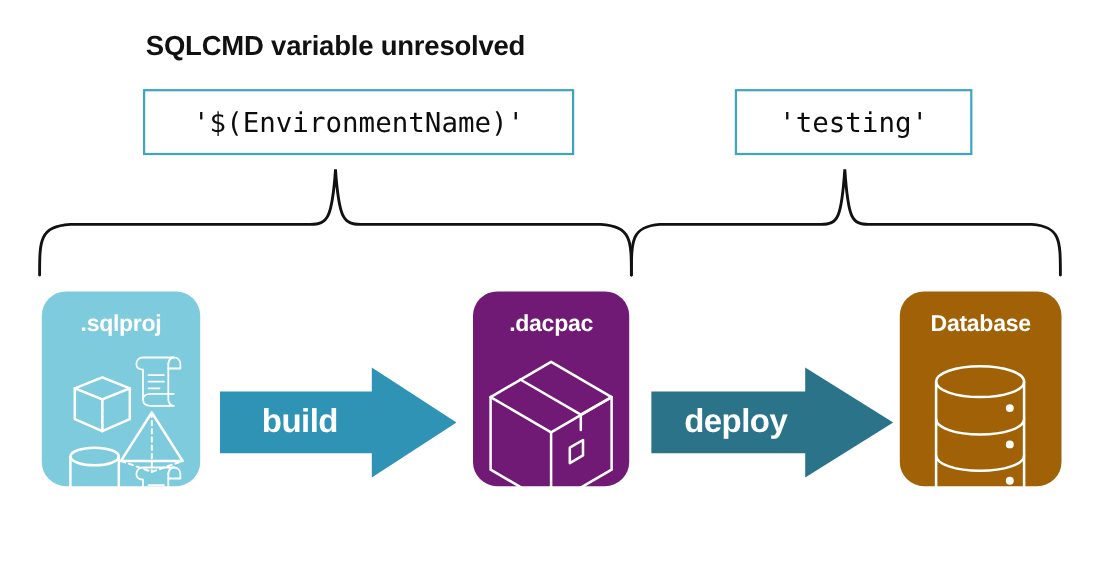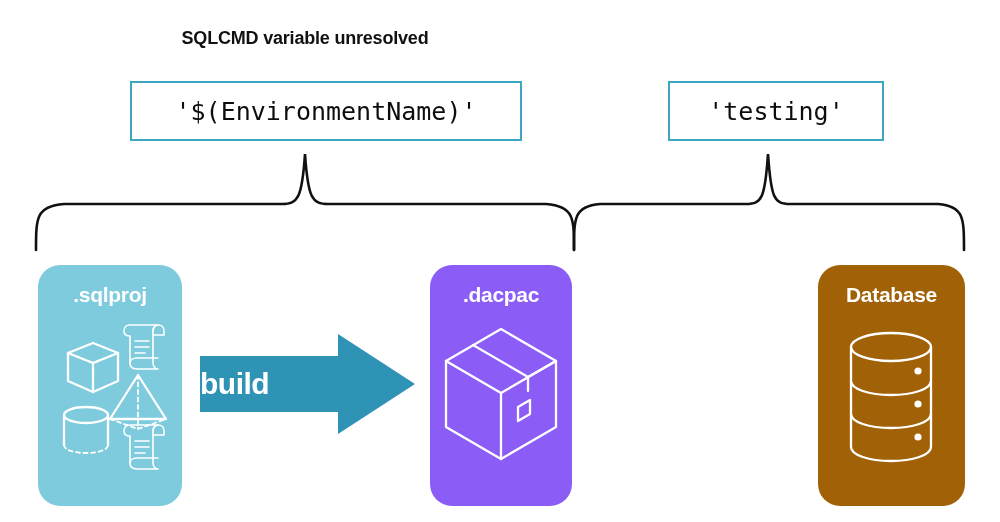--- a/index.html
+++ b/index.html
@@ -21,21 +21,21 @@
     left: 0; top: 0;
     width: 1000px;
     height: 522px;
   }
 
   
   .heading {
     position: absolute;
     font-family: "Liberation Sans", sans-serif;
     font-weight: bold;
-    font-size: 18px;
+    font-size: 25px;
     letter-spacing: -0.2px;
     color: #111111;
     text-align: center;
     white-space: nowrap;
   }
   #heading-left  { left: 110px; top: 28px; width: 390px; }
   #heading-right { left: 600px; top: 28px; width: 330px; }
 
   
   .code-box {
@@ -67,26 +67,26 @@
     fill: none;
     stroke: #111111;
     stroke-width: 2.6;
     stroke-linecap: round;
   }
 
   
   .card {
     position: absolute;
     top: 265px;
-    height: 241px;
+    height: 177px;
     border-radius: 22px;
     box-sizing: border-box;
   }
   #card-sqlproj  { left: 38px;  width: 144px; background: #7ECBDE; }
-  #card-dacpac   { left: 430px; width: 142px; background: #8b5cf6; }
+  #card-dacpac   { left: 430px; width: 142px; background: #701a75; }
   #card-database { left: 818px; width: 147px; background: #a16207; }
 
   .card-title {
     position: absolute;
     top: 18px;
     left: 0;
     width: 100%;
     text-align: center;
     font-family: "Liberation Sans", sans-serif;
     font-weight: bold;
@@ -147,21 +147,21 @@
     display: flex;
     align-items: center;
     font-family: "Liberation Sans", sans-serif;
     font-weight: bold;
     font-size: 30px;
     letter-spacing: -0.5px;
     color: #ffffff;
     white-space: nowrap;
     pointer-events: none;
   }
-  #arrow-build .arrow-label  { }
+  #arrow-build .arrow-label  { padding-left: 38px; }
   #arrow-deploy .arrow-label { padding-left: 30px; }
 </style>
 </head>
 <body>
 
 <div class="stage">
 
   <div class="heading" id="heading-left">SQLCMD variable unresolved</div>
 
 
@@ -252,20 +252,26 @@
 
         <path class="stroke-white" d="M 43,30 L 98,62"></path>
         <path class="stroke-white" d="M 98,62 L 126,46"></path>
         <path class="stroke-white" d="M 98,62 L 98,76"></path>
 
         <path class="stroke-white" d="M 88,92 L 100,85 L 100,99 L 88,106 Z"></path>
       </g>
     </svg>
   </div>
 
+  <div class="arrow" id="arrow-deploy">
+    <svg viewBox="0 0 220 108" preserveAspectRatio="none" style="position:absolute;inset:0;width:100%;height:100%;">
+      <polygon points="0,26 140,26 140,4 220,54 140,104 140,82 0,82" fill="#2B7389"></polygon>
+    </svg>
+    <div class="arrow-label">deploy</div>
+  </div>
 
   <div class="card" id="card-database">
     <div class="card-title">Database</div>
 
     <svg class="card-art" id="art-database" viewBox="0 0 147 160">
       <g>
         <ellipse class="stroke-white" cx="73" cy="24" rx="40" ry="14"></ellipse>
         <path class="stroke-white" d="M 33,24 L 33,124"></path>
         <path class="stroke-white" d="M 113,24 L 113,124"></path>
         <path class="stroke-white" d="M 33,124 C 33,132 51,138 73,138 C 95,138 113,132 113,124"></path>

